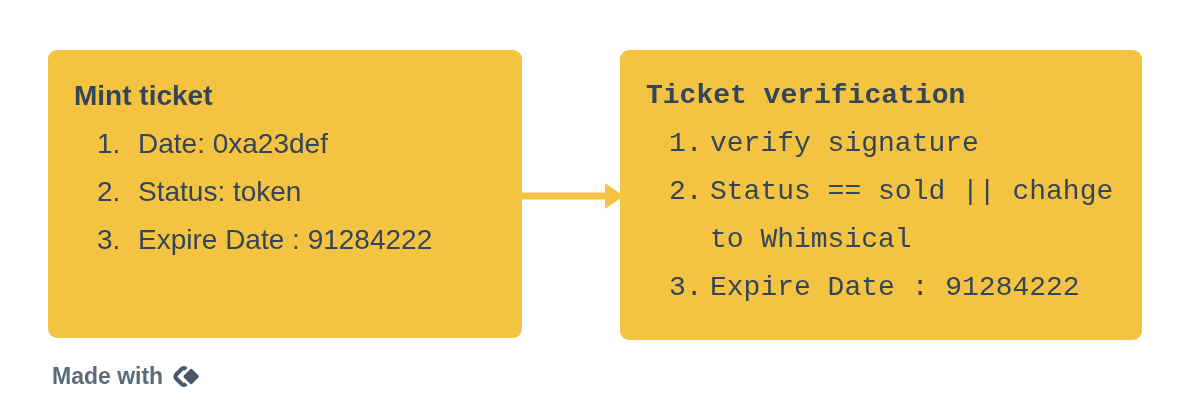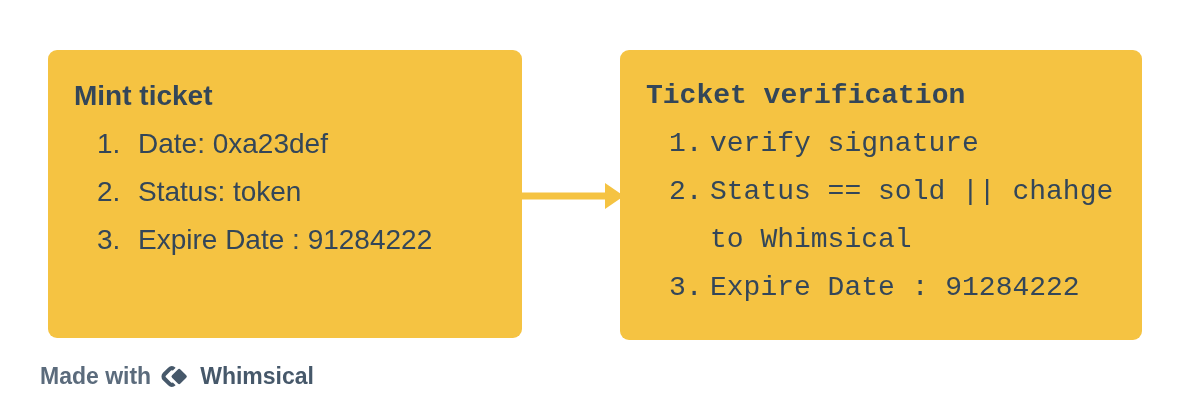--- a/index.html
+++ b/index.html
@@ -54,21 +54,21 @@
     position: absolute;
     left: 520px;
     top: 179px;
     width: 104px;
     height: 34px;
   }
   .connector .shaft { stroke: var(--connector); stroke-width: 7; }
   .connector .head  { fill: var(--connector); }
   .watermark {
     position: absolute;
-    left: 40px;
+    left: 52px;
     top: 358px;
     height: 36px;
     display: flex;
     align-items: center;
     gap: 9px;
     text-decoration: none;
     cursor: pointer;
     font-size: 23px;
     font-weight: 700;
   }
@@ -109,16 +109,15 @@
   <a class="watermark">
     <span class="prefix">Made with</span>
     <svg class="logo-mark" width="31" height="29" viewBox="0 0 34 30" aria-hidden="true">
       <g transform="rotate(45 13 15)">
         <rect class="frame" x="5.5" y="7.5" width="15" height="15" rx="3.5"></rect>
       </g>
       <g transform="rotate(45 21 15)">
         <rect class="solid" x="13" y="7" width="16" height="16" rx="3.5"></rect>
       </g>
     </svg>
-    <span class="brand">Whimsical</span>
   </a>
 
 </div>
 
 </body></html>

